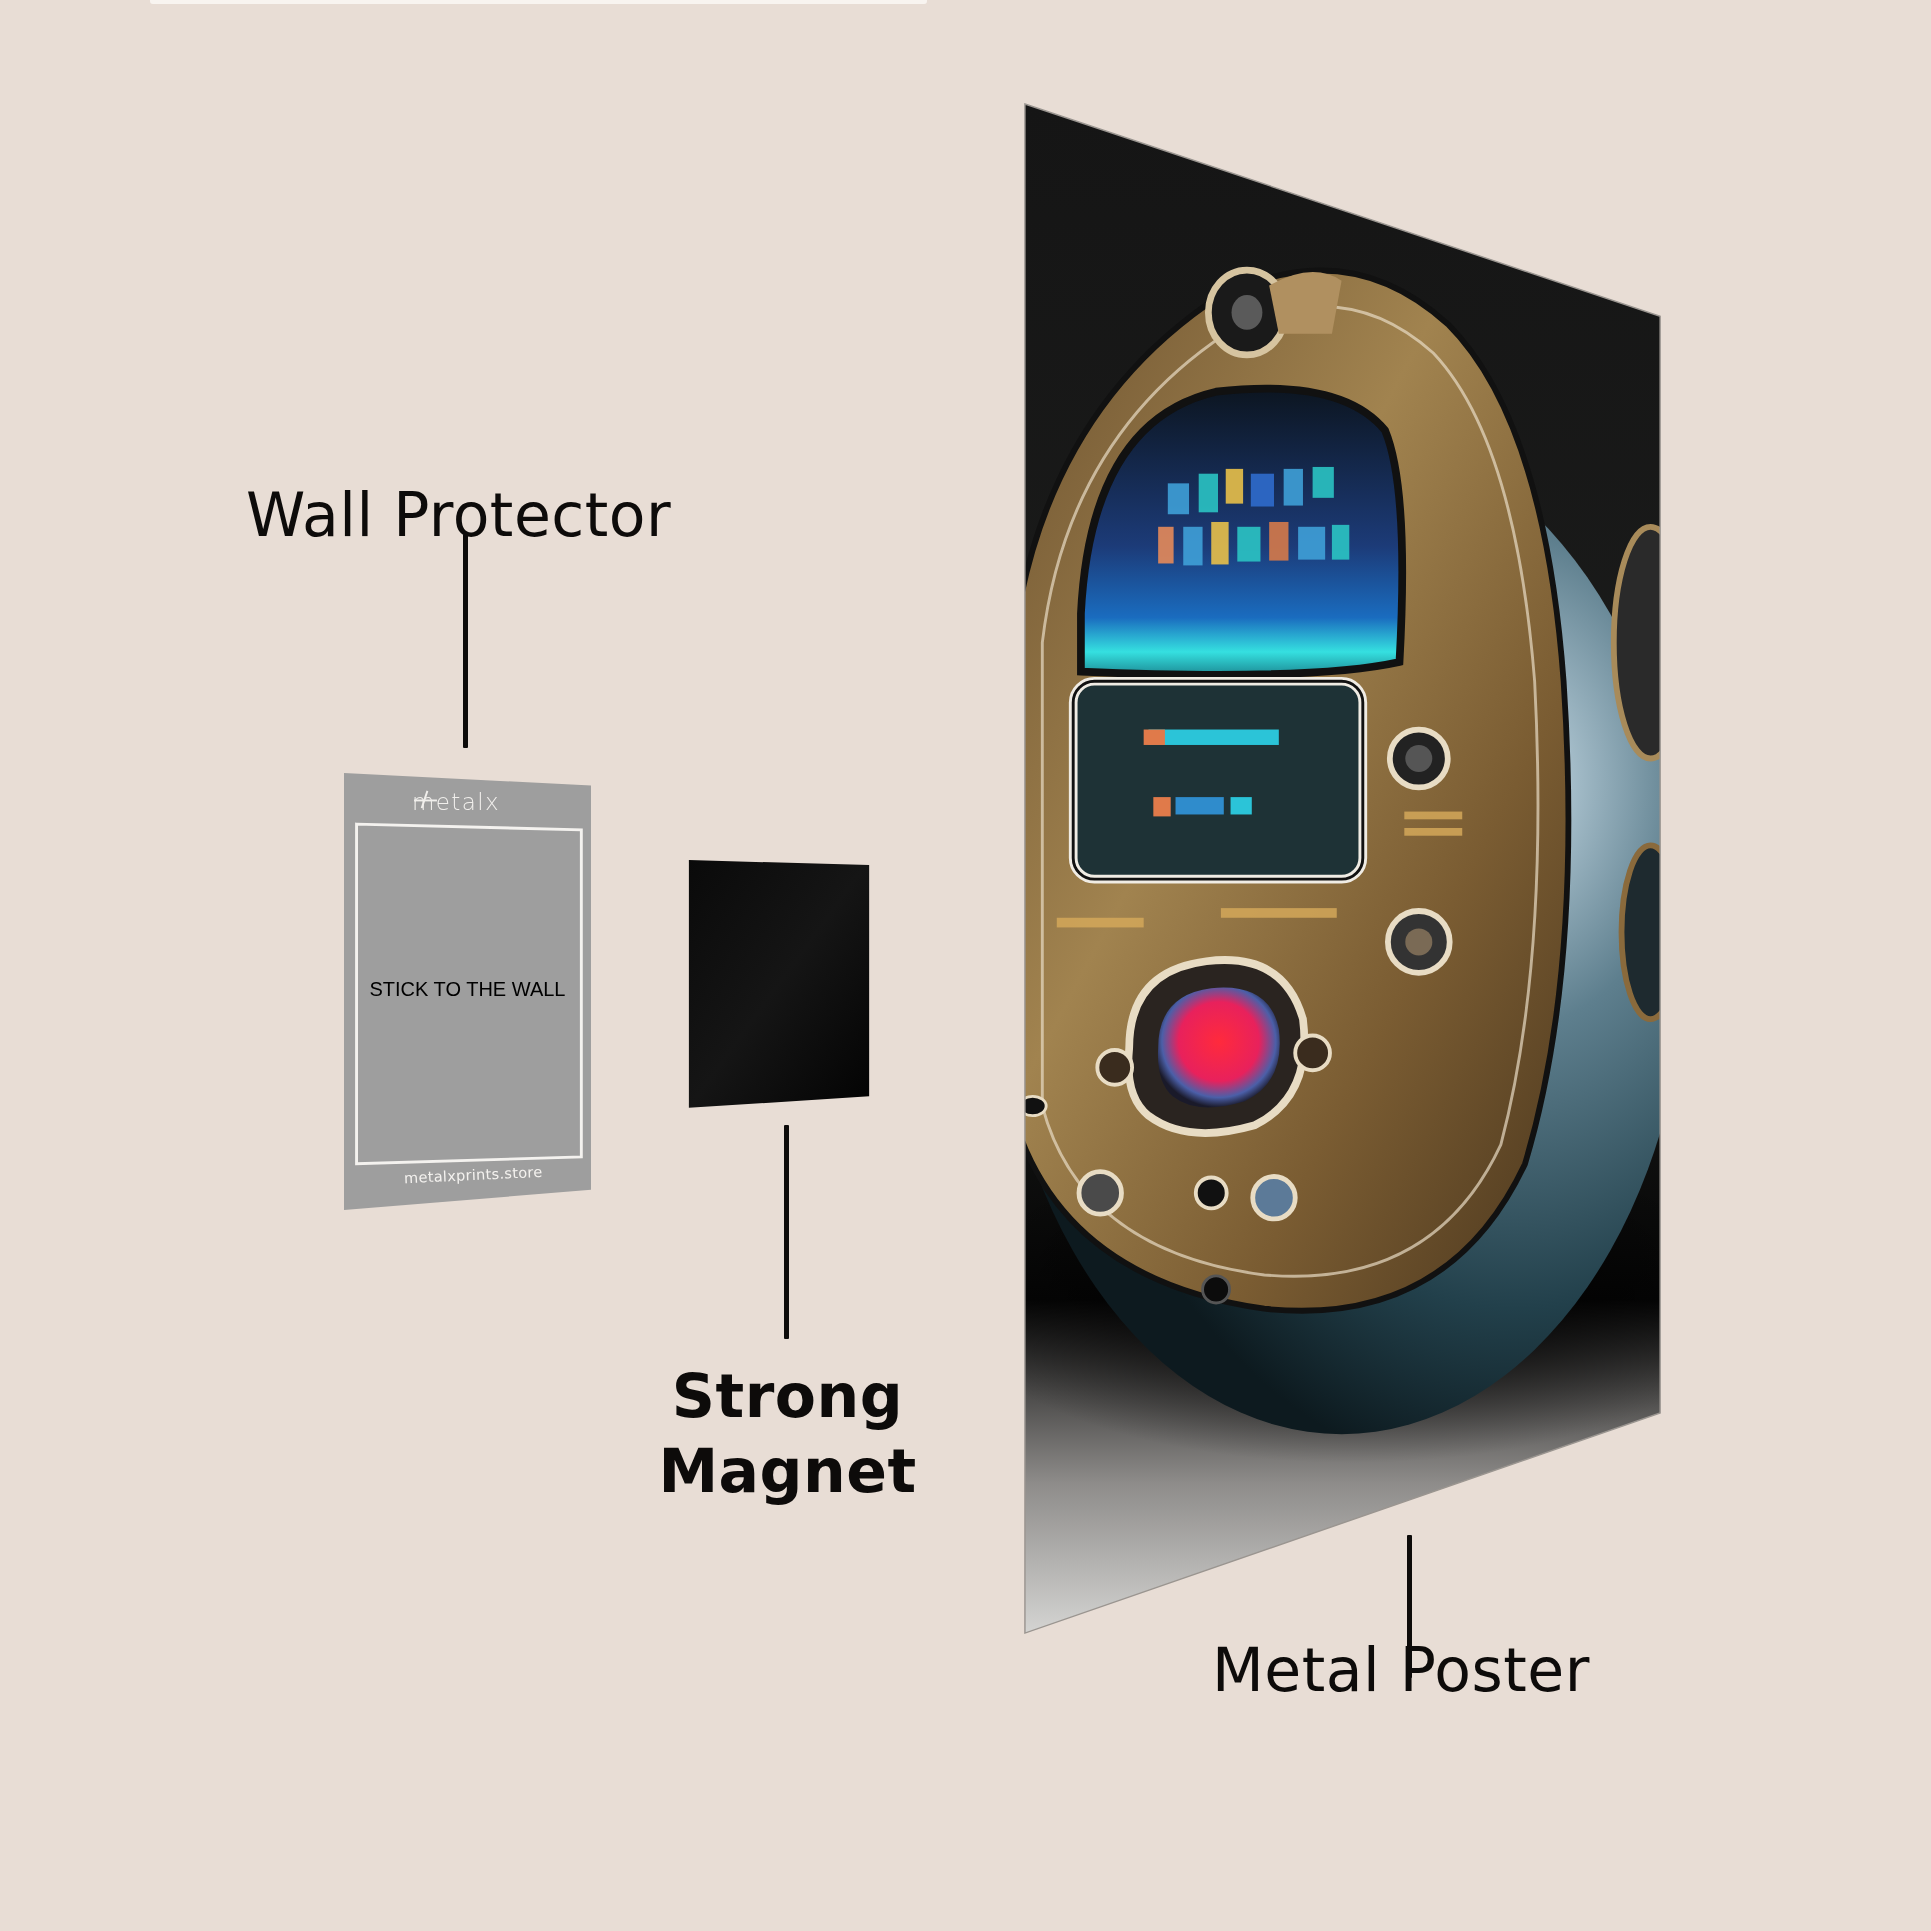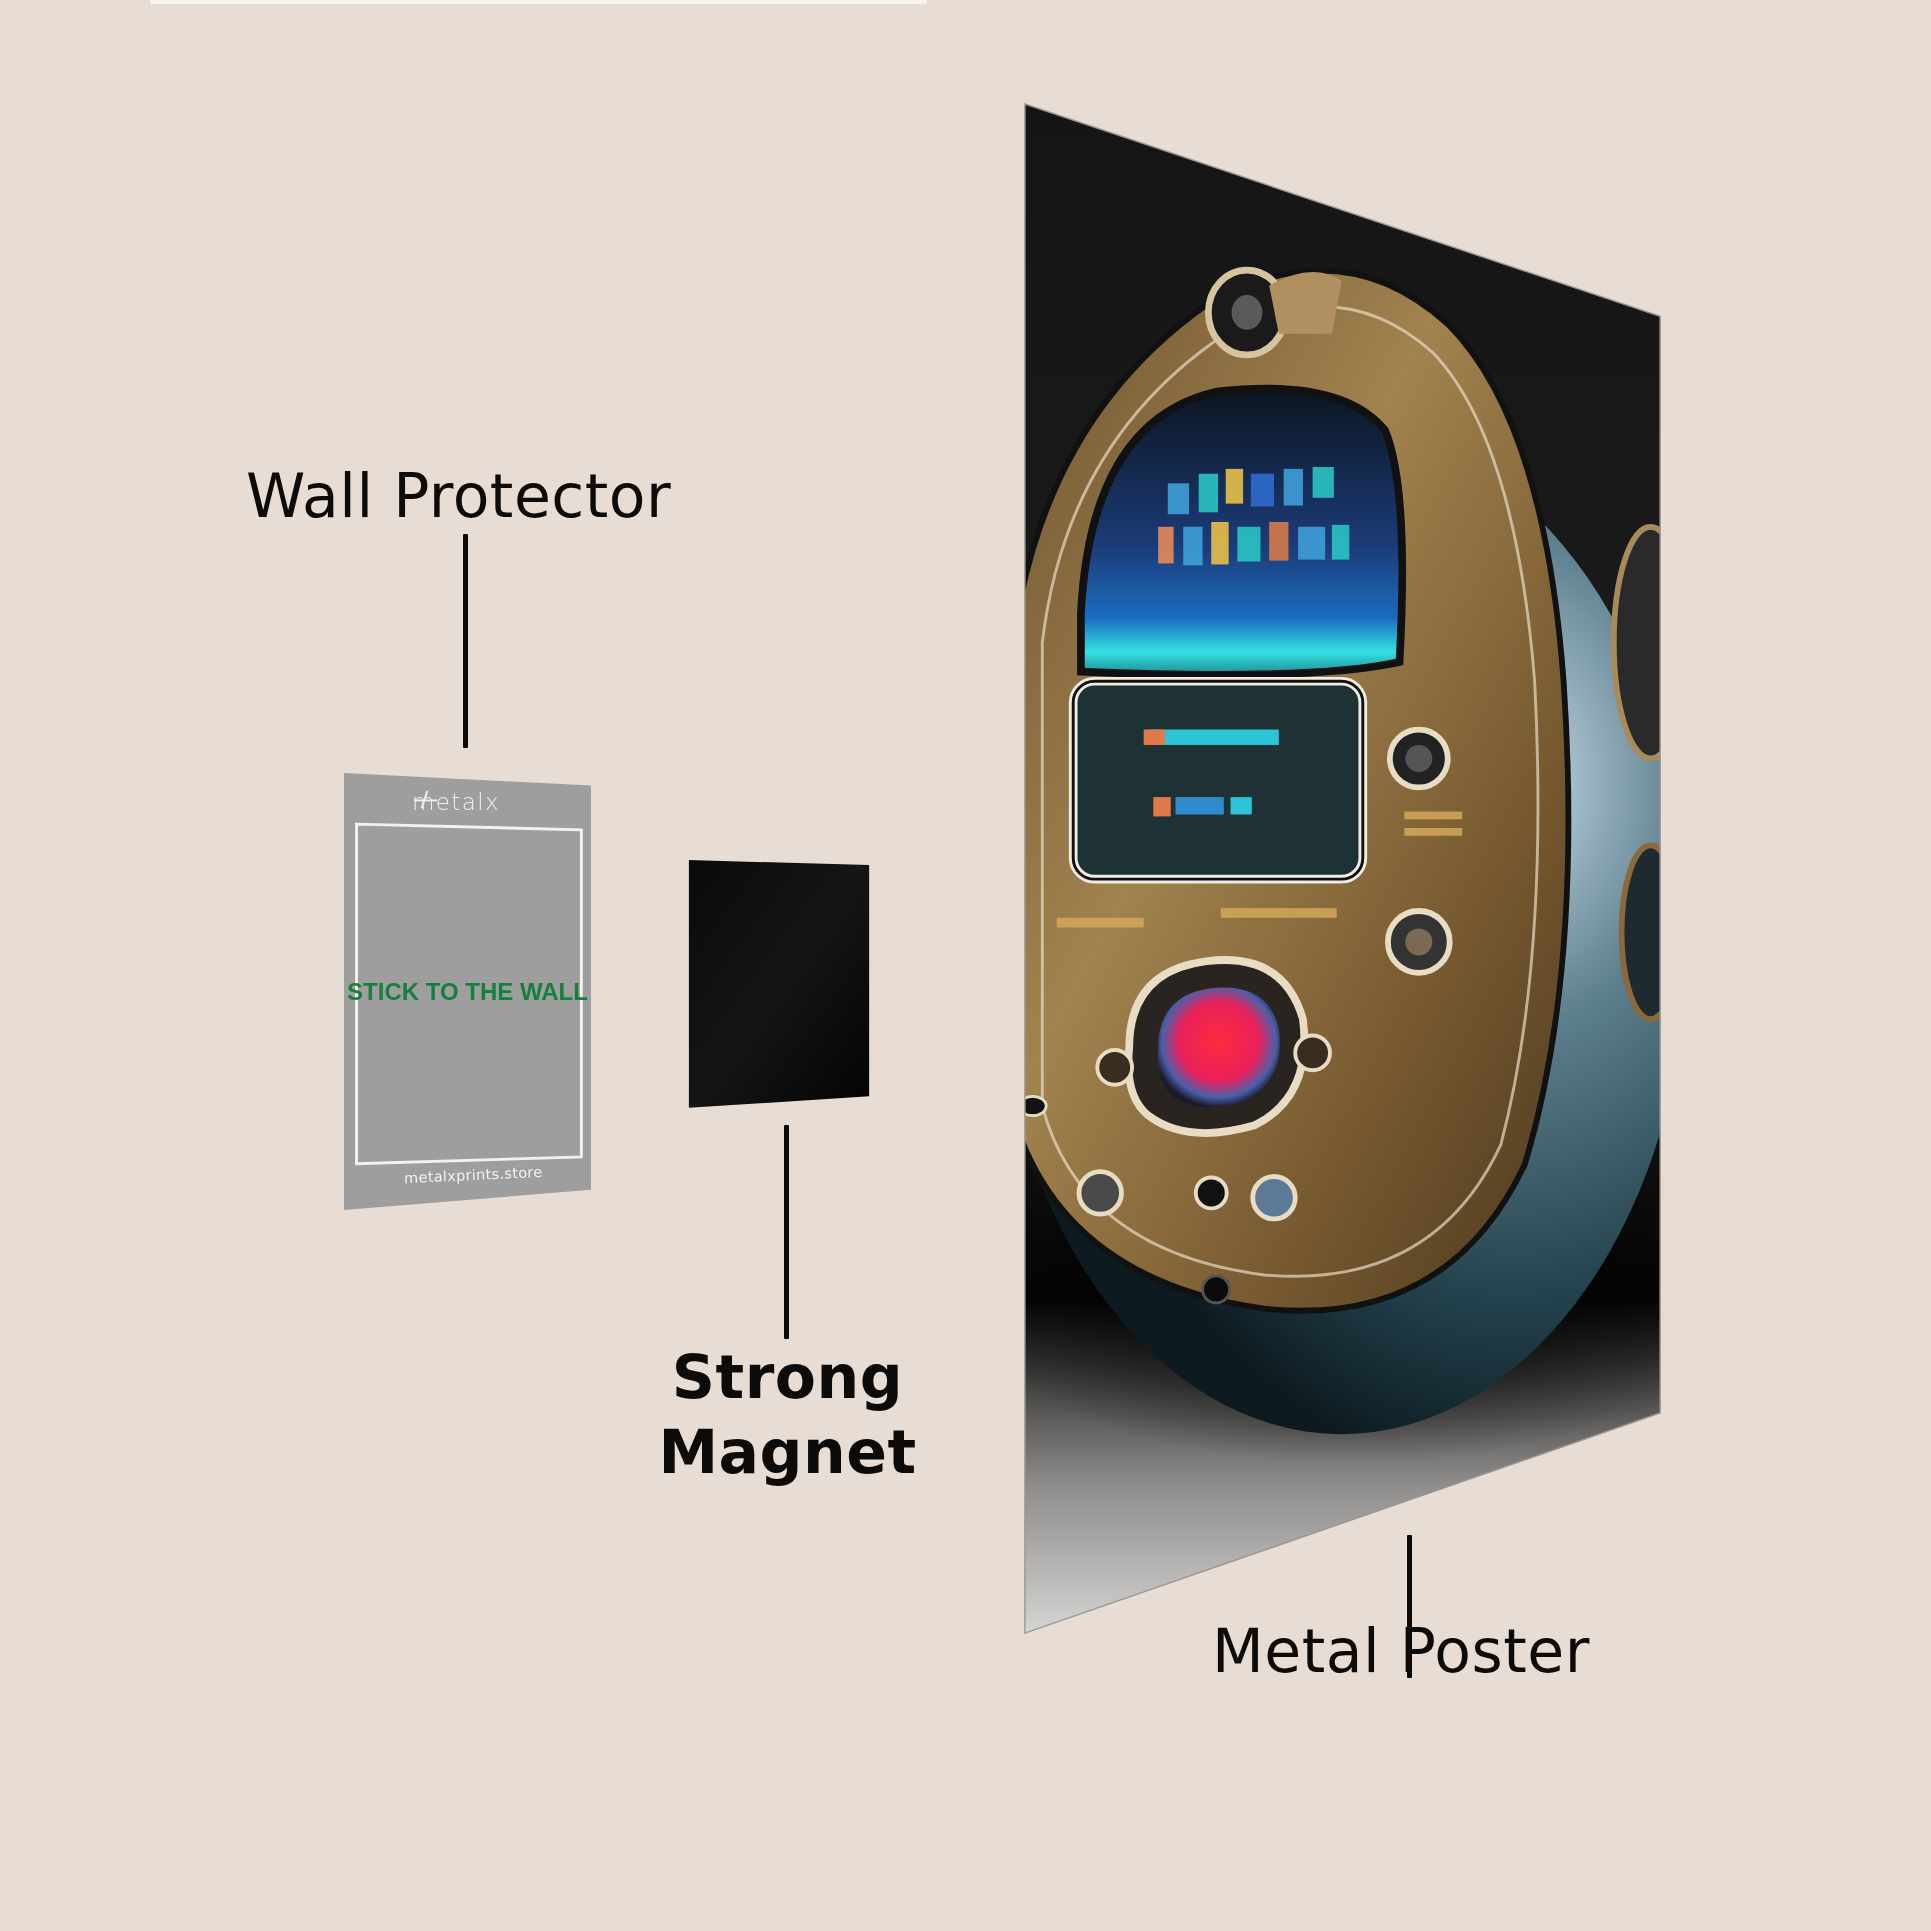--- a/index.html
+++ b/index.html
@@ -8,36 +8,36 @@
     background: #e8ddd5;
     font-family: "DejaVu Sans", "Liberation Sans", sans-serif;
     color: #0d0b0a;
   }
   .top-strip {
     position: absolute; left: 150px; top: 0; width: 777px; height: 3.9px;
     background: #f8f4f0; border-radius: 0 0 2.9px 2.9px;
   }
   .label {
     position: absolute; font-size: 60px; font-weight: 400; letter-spacing: 0.5px;
-    color: #0d0b0a; white-space: nowrap; line-height: 1;
+    color: #0d0b0a; white-space: nowrap; line-height: 1; margin-top: 19px;
   }
   .label.two-line { text-align: center; line-height: 75px; white-space: pre-line; font-weight: bold; }
   .leader { position: absolute; width: 4.8px; background: #0d0b0a; border-radius: 1px; }
 
   
   .protector { position: absolute; left: 344px; top: 772px; width: 247px; height: 438px; }
   .protector svg { position: absolute; left: 0; top: 0; }
   .protector .brand {
     position: absolute; left: 68px; top: 17.4px; font-size: 23px; color: #f1efec;
     letter-spacing: 1.4px; font-weight: 300; display: flex; align-items: center; gap: 7.7px;
   }
   .protector .brand-icon { width: 27px; height: 21px; }
   .protector .stick {
     position: absolute; left: 0; width: 247px; top: 206px; text-align: center;
-    font-family: "Liberation Sans", sans-serif; font-weight: 700; font-size: 24px; color: #15803d;
+    font-family: "Liberation Sans", sans-serif; font-weight: 400; font-size: 20px; color: #000000;
   }
   .protector .store {
     position: absolute; left: 60px; top: 395px; font-size: 14.5px; color: #f4f2ef;
     transform: rotate(-2.6deg); letter-spacing: 0.3px;
   }
 
   
   .magnet { position: absolute; left: 686px; top: 855px; width: 187px; height: 257px; }
 
   

